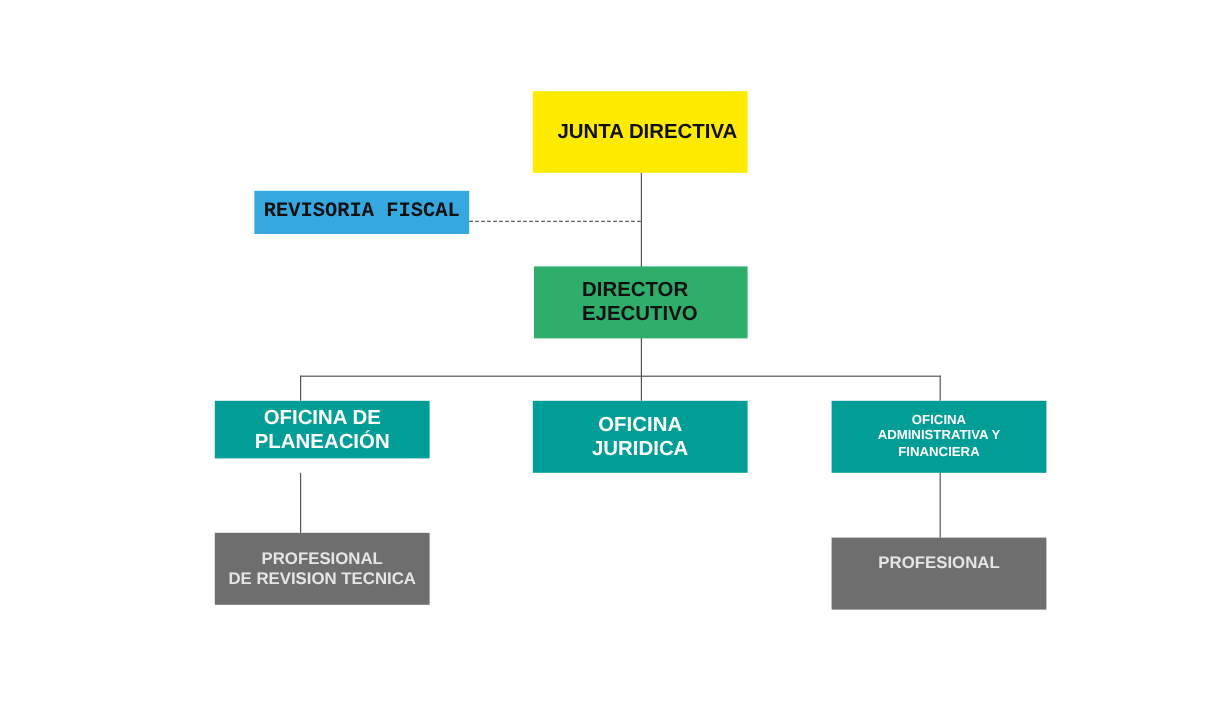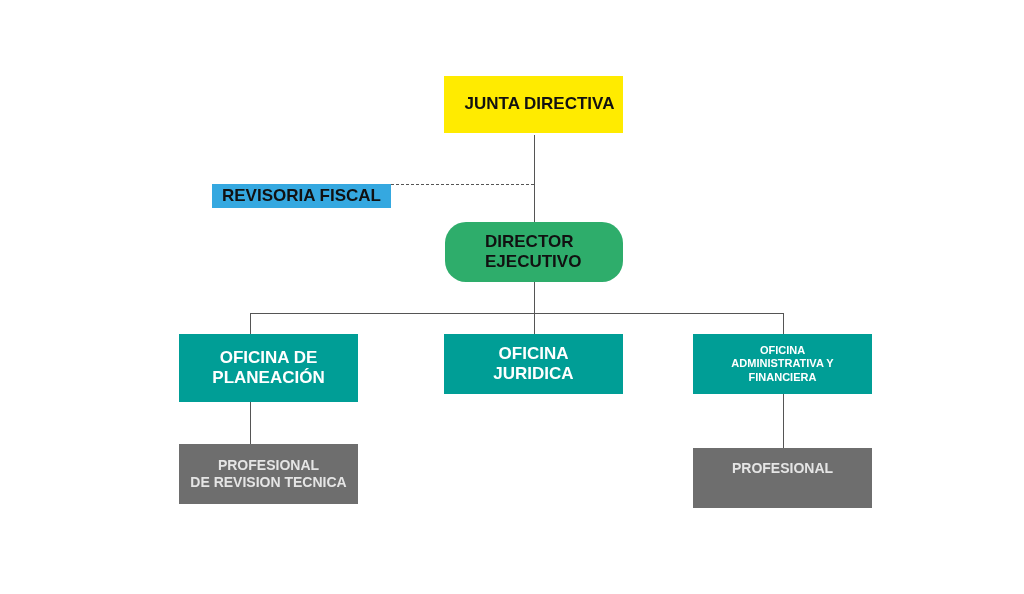--- a/index.html
+++ b/index.html
@@ -5,50 +5,50 @@
   html, body { margin: 0; padding: 0; background: #ffffff; }
   body { width: 1024px; height: 594px; position: relative; overflow: hidden;
          font-family: "Liberation Sans", sans-serif; }
   .box { position: absolute; display: flex; align-items: center; justify-content: center;
          text-align: center; font-weight: bold; box-sizing: border-box; line-height: 1.2; }
   .box span { white-space: pre-line; }
   .line { position: absolute; background: #555555; }
   .dash { position: absolute; border-top: 1px dashed #555555; height: 0; }
   .yellow { background: #FFEB00; color: #111111; font-size: 17px; }
   .blue { background: #35A8E0; color: #111111; font-size: 17px; }
-  .green { background: #2EAD6B; color: #111111; font-size: 17px; border-radius: 21px; }
+  .green { background: #2EAD6B; color: #111111; font-size: 17px; }
   .teal { background: #009E96; color: #ffffff; font-size: 17px; }
   .teal.small { font-size: 11px; }
   .gray { background: #6E6E6E; color: #e5e5e5; font-size: 14px; }
 </style>
 </head>
 <body>
 
 <div class="line" style="left:534px; top:135px; width:1px; height:199px;"></div>
 <div class="dash" style="left:391px; top:184px; width:143px;"></div>
 <div class="line" style="left:250px; top:313px; width:534px; height:1px;"></div>
 <div class="line" style="left:250px; top:313px; width:1px; height:21px;"></div>
 <div class="line" style="left:783px; top:313px; width:1px; height:21px;"></div>
 <div class="line" style="left:250px; top:394px; width:1px; height:50px;"></div>
 <div class="line" style="left:783px; top:394px; width:1px; height:54px;"></div>
 
-<div class="box yellow" style="left:444px; top:76px; width:179px; height:57px;padding-left:12px;">
+<div class="box yellow" style="left:444px; top:76px; width:179px; height:68px;padding-left:12px;">
   <span>JUNTA DIRECTIVA</span>
 </div>
 
-<div class="box blue" style="left:212px; top:184px; width:179px; height:24px;">
+<div class="box blue" style="left:212px; top:159px; width:179px; height:36px;font-family:Liberation Mono, monospace;">
   <span>REVISORIA FISCAL</span>
 </div>
 
 <div class="box green" style="left:445px; top:222px; width:178px; height:60px; justify-content:flex-start; padding-left:40px; text-align:left;">
   <span>DIRECTOR
 EJECUTIVO</span>
 </div>
 
-<div class="box teal" style="left:179px; top:334px; width:179px; height:68px;">
+<div class="box teal" style="left:179px; top:334px; width:179px; height:48px;">
   <span>OFICINA DE
 PLANEACIÓN</span>
 </div>
 
 <div class="box teal" style="left:444px; top:334px; width:179px; height:60px;">
   <span>OFICINA
 JURIDICA</span>
 </div>
 
 <div class="box teal small" style="left:693px; top:334px; width:179px; height:60px;">

